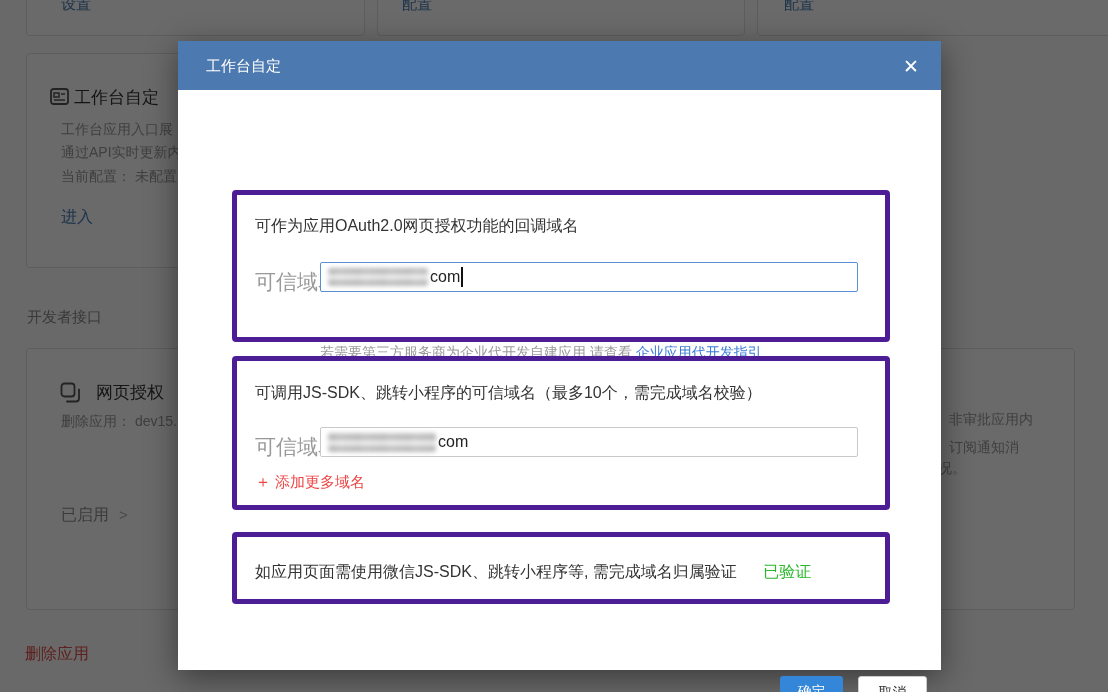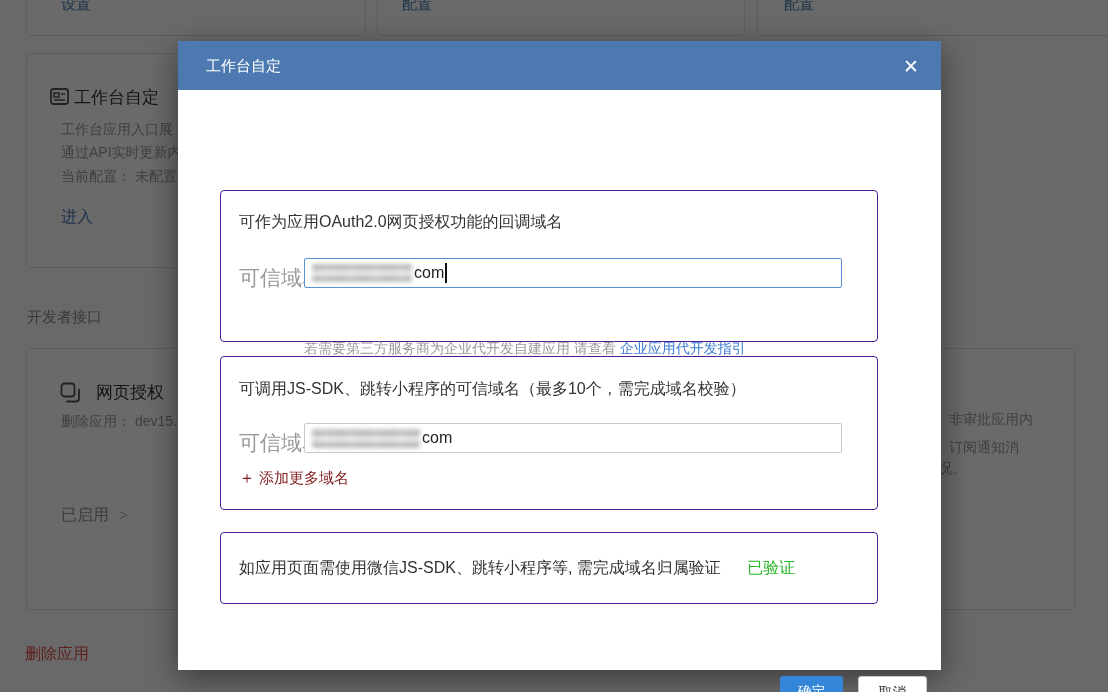--- a/index.html
+++ b/index.html
@@ -23,37 +23,37 @@
   
   #modal { position:absolute; left:178px; top:41px; width:763px; height:629px; z-index:20;
            background:#fff; box-shadow:0 8px 30px rgba(0,0,0,0.45); }
   #modal-header { position:relative; height:49px; background:#4c79af; }
   #modal-title { position:absolute; left:28px; top:50%; transform:translateY(-50%);
                  color:#fff; font-size:15px; }
   #modal-close { position:absolute; right:22px; top:50%; transform:translateY(-50%);
                  color:#fff; font-size:19px; line-height:1; cursor:pointer; }
   #modal-body { position:relative; width:100%; height:580px; }
 
-  .sect { position:absolute; left:42px; width:658px; border:1px solid #4c1d95; border-radius:4px; background:#fff; }
+  .sect { position:absolute; left:54px; width:658px; border:5px solid #4c1d95; border-radius:4px; background:#fff; }
   .sect-title { position:absolute; left:18px; color:#333; font-size:16px; white-space:nowrap; }
   .field-label { position:absolute; left:18px; color:#999; font-size:21px; }
   .dom-input { position:absolute; left:83px; width:538px; height:30px; border-radius:2px;
                background:#fff; display:flex; align-items:center; padding-left:7px; }
   .dom-input.focused { border:1px solid #5b8fd4; }
   .dom-input.plain   { border:1px solid #c9c9c9; }
   .mask { display:inline-block; height:18px; border-radius:3px; margin-right:2px;
           background:
             repeating-linear-gradient(0deg, rgba(185,185,185,.85) 0 6px, rgba(235,235,235,.9) 6px 12px),
             repeating-linear-gradient(90deg, #c2c2c2 0 9px, #ececec 9px 17px, #d3d3d3 17px 25px);
           filter: blur(2px); }
   .dom-text { color:#222; font-size:16px; }
   .caret { display:inline-block; width:2px; height:20px; background:#111; margin-left:1px; }
   .helper { position:absolute; left:83px; color:#999; font-size:14px; white-space:nowrap;margin-top:40px; }
   .mlink { color:#3a7bd5; text-decoration:none; cursor:pointer; }
-  .add-link { position:absolute; left:18px; color:#7f1d1d; font-size:15px; cursor:pointer; }
+  .add-link { position:absolute; left:18px; color:#ef4444; font-size:15px; cursor:pointer; }
   .add-link .plus { font-size:16px; margin-right:4px; }
   .verify-text { position:absolute; left:18px; top:25px; color:#333; font-size:16px; white-space:nowrap; }
   .verified { color:#2bb82b; margin-left:22px; text-decoration:none; cursor:pointer; }
 
   .btn { position:absolute; height:30px; border-radius:3px; font-size:14px; text-align:center;
          line-height:30px; cursor:pointer; }
   #btn-confirm { left:602px; top:586px; width:63px; background:#3486d8; color:#fff; }
   #btn-cancel  { left:680px; top:586px; width:69px; background:#fff; color:#333; border:1px solid #ccc; }
 
   .icon-svg { display:inline-block; vertical-align:-3px; }

